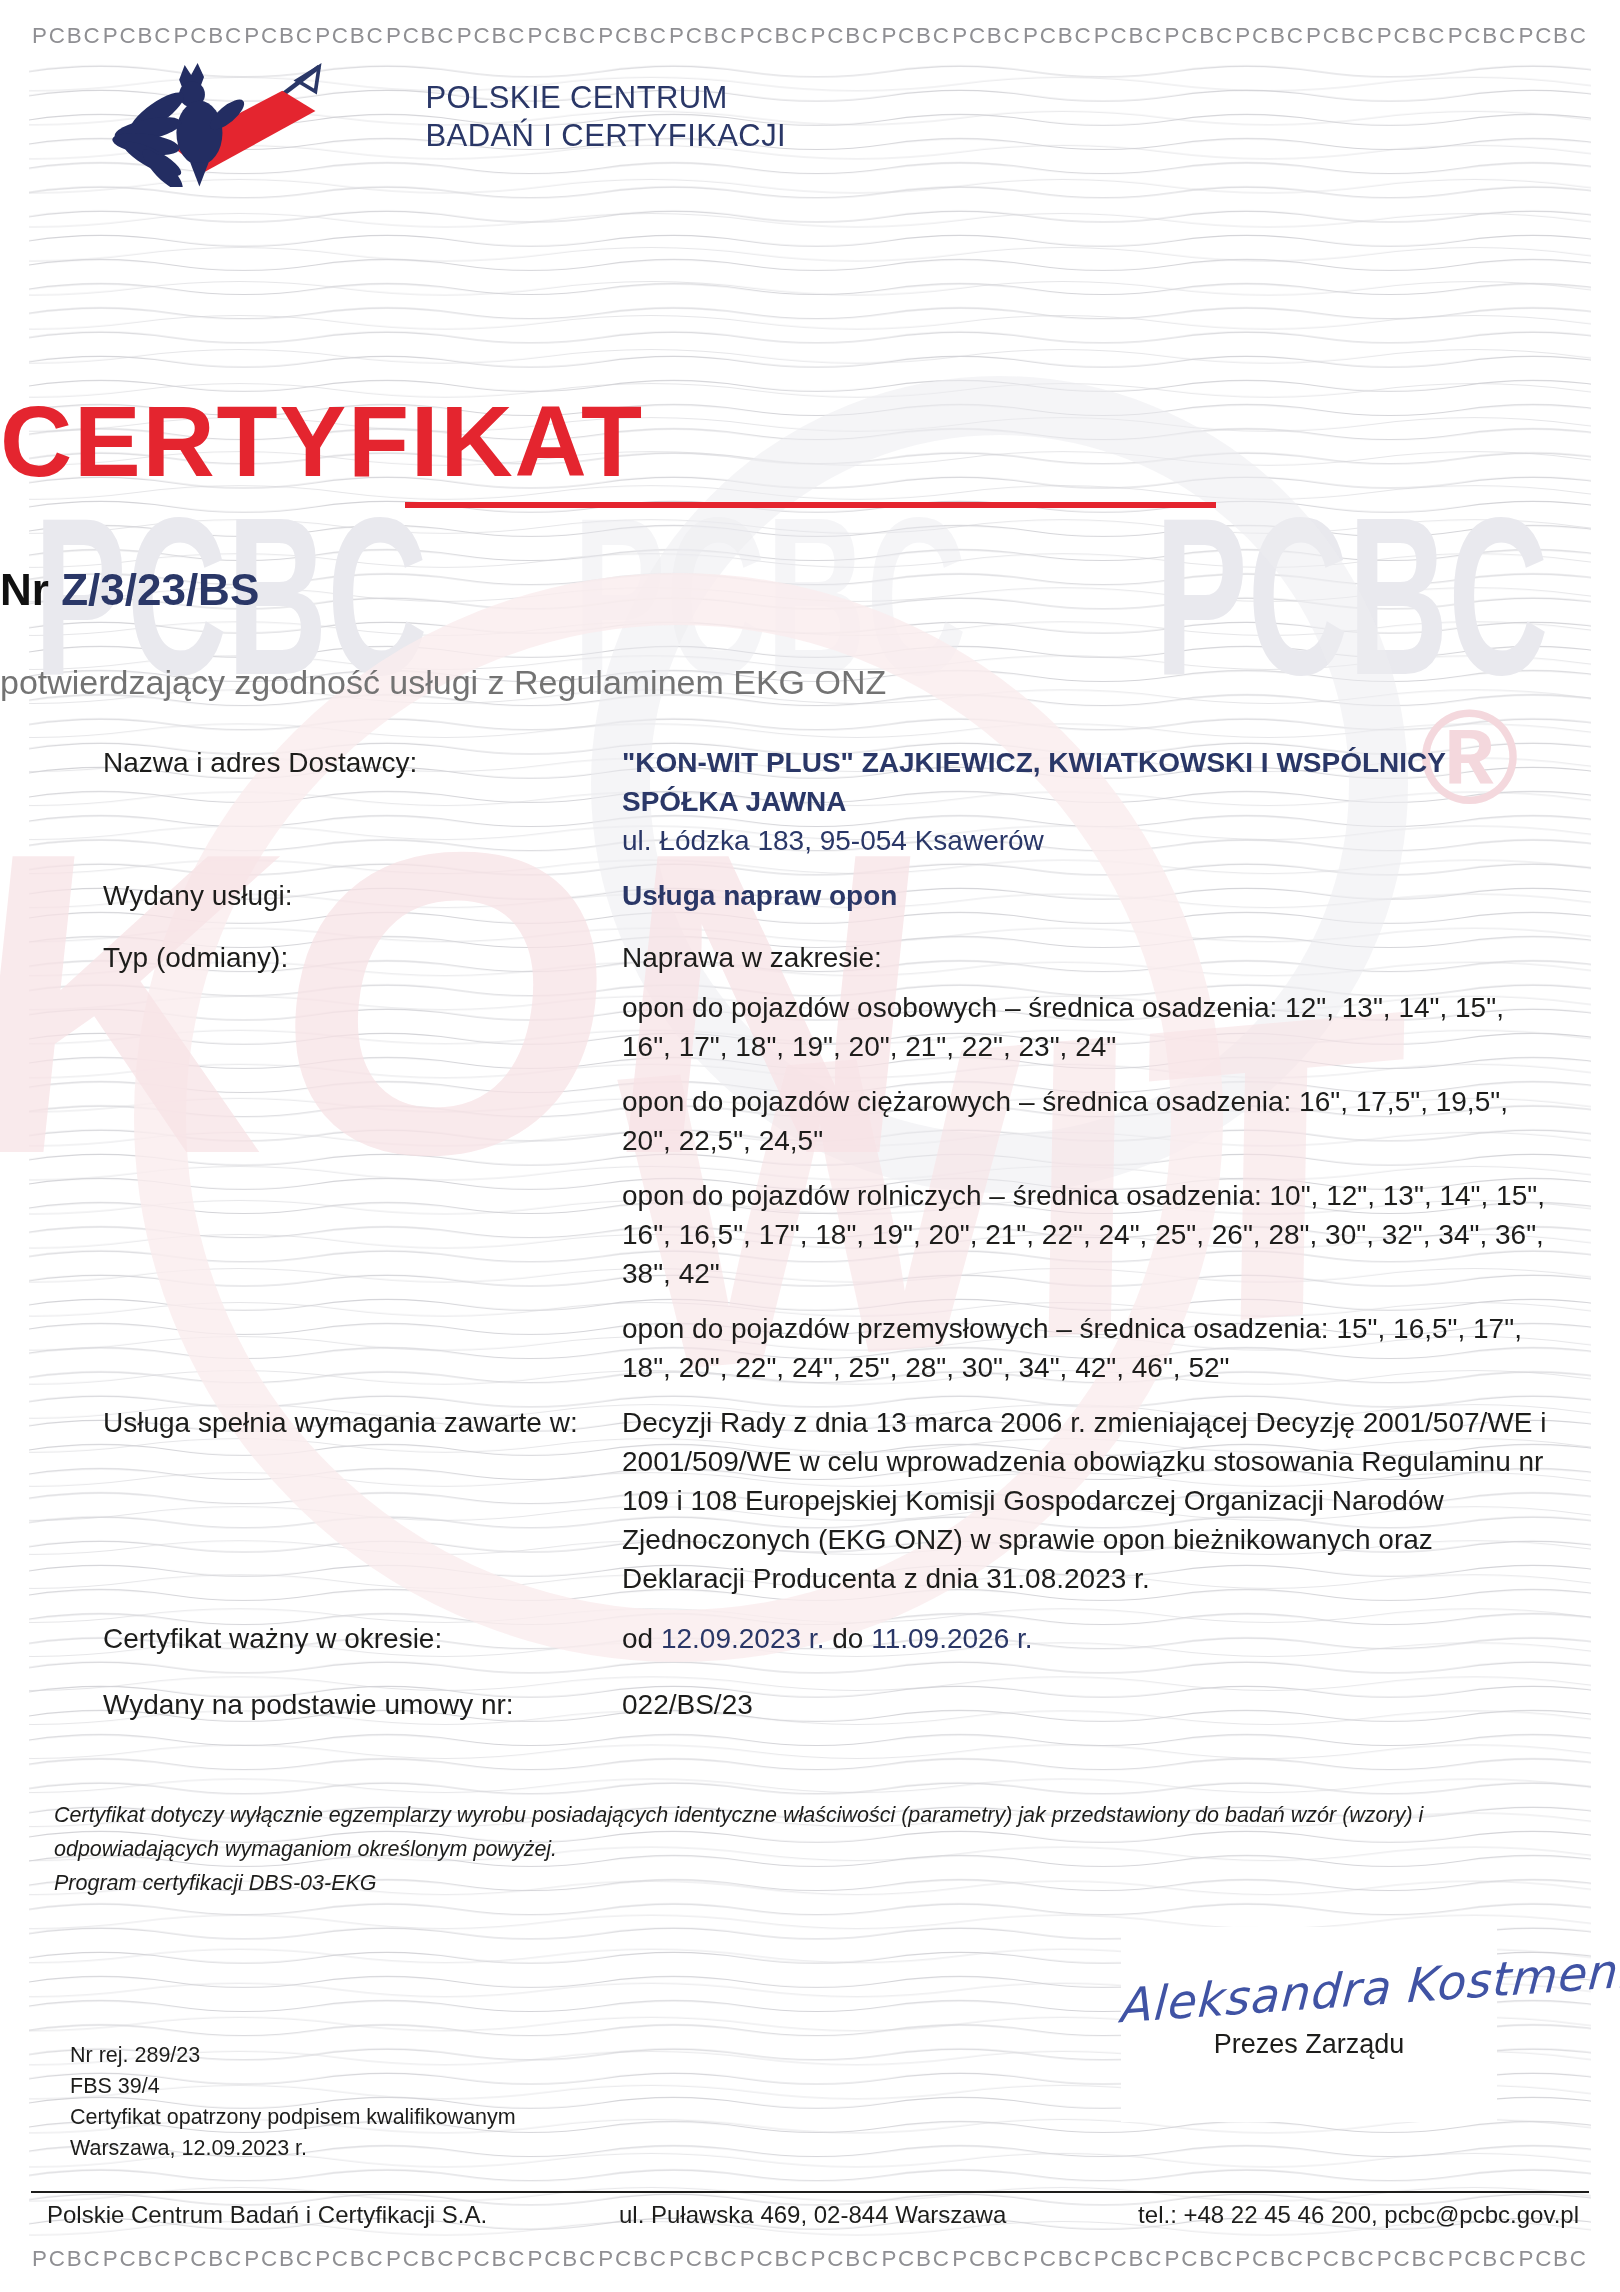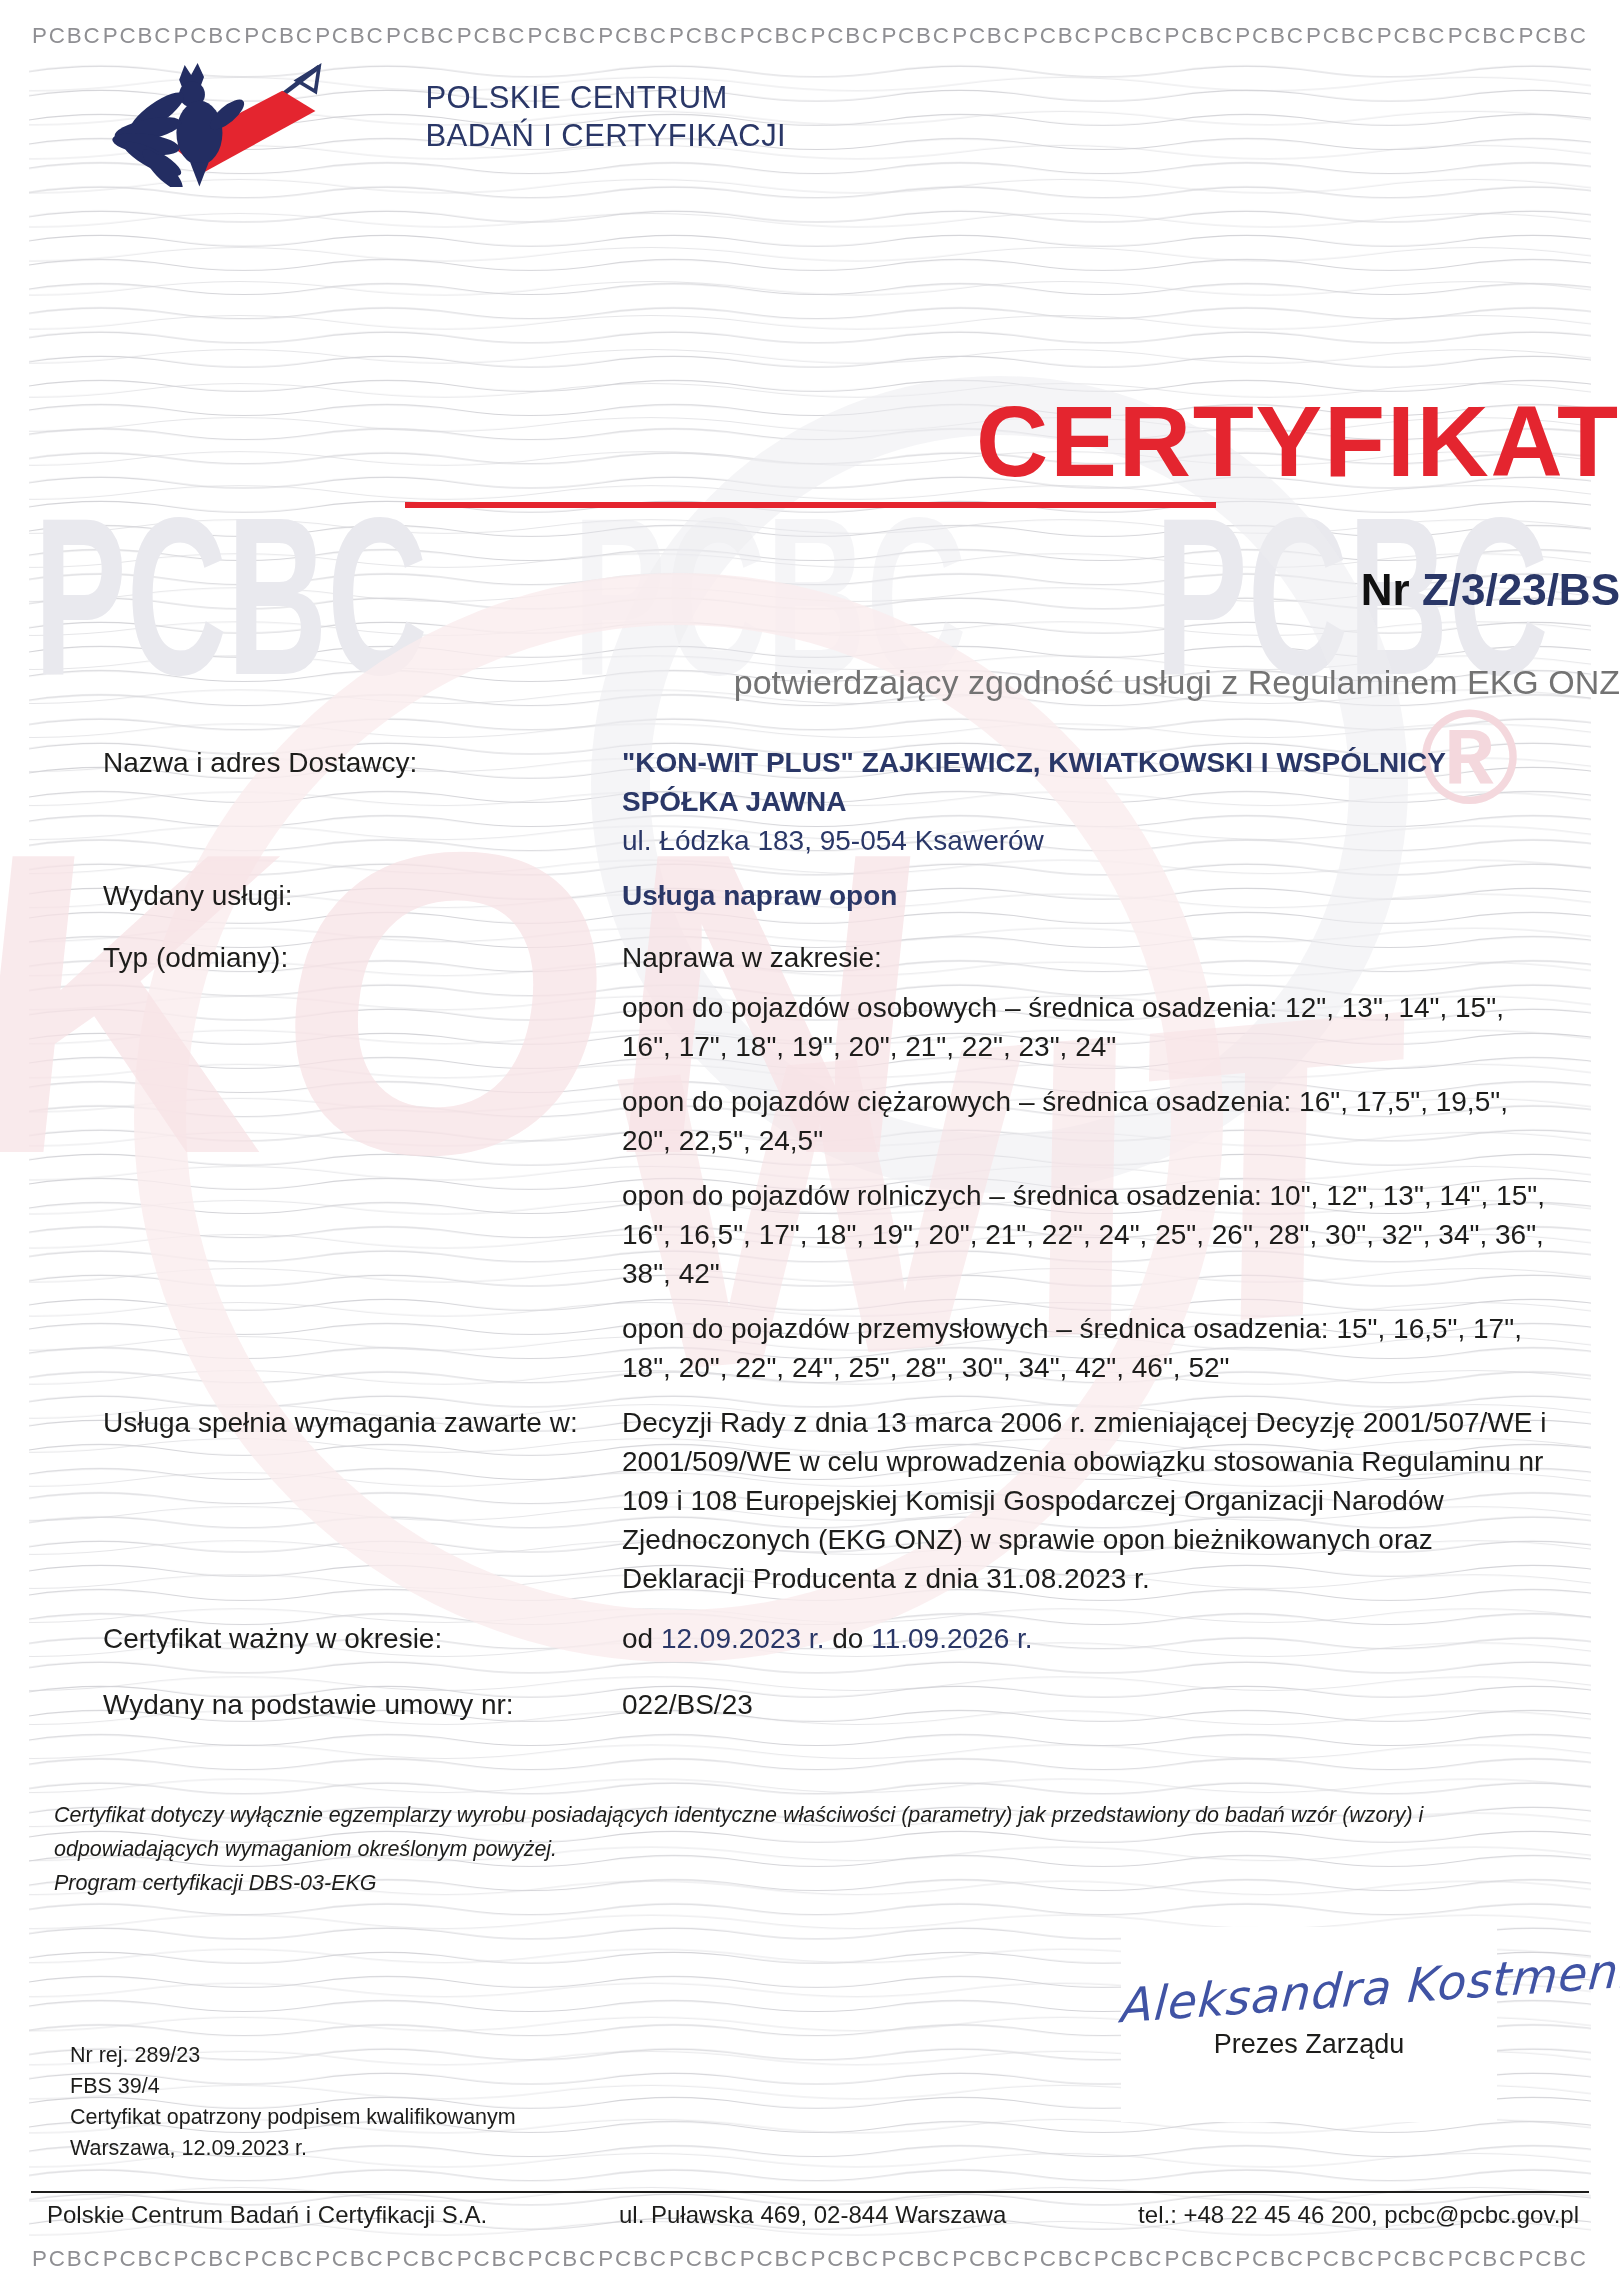--- a/index.html
+++ b/index.html
@@ -22,21 +22,21 @@
     position:absolute;left:32px;right:32px;display:flex;justify-content:space-between;
     color:#8f8f93;font-size:22.4px;letter-spacing:1.8px;z-index:2;
   }
   .strip-top{top:23px;}
   .strip-bottom{top:2246px;}
   
   .logo{position:absolute;left:100px;top:57px;z-index:2;display:flex;}
   .eagle-svg{width:313px;height:130px;display:block;}
   .logo-text{margin-left:12.5px;margin-top:21.5px;color:var(--navy);font-size:31px;line-height:38px;letter-spacing:0.4px;}
   
-  .title-block{position:absolute;left:0;right:0;top:391px;text-align:right;z-index:2;}
+  .title-block{position:absolute;left:0;right:0;top:391px;text-align:left;z-index:2;}
   .cert-title{margin:0;color:var(--red);font-size:100px;line-height:1;font-weight:bold;letter-spacing:1.8px;}
   .cert-underline{width:811px;height:6.3px;background:var(--red);margin:10.7px auto 0;}
   .cert-number{margin-top:57px;font-size:44px;font-weight:bold;color:#111111;}
   .cert-number .num{color:var(--navy);}
   .cert-subtitle{margin-top:48px;font-size:34px;color:#737373;}
   
   .content{position:absolute;left:103px;right:64px;top:743px;z-index:2;font-size:28px;line-height:39px;}
   .row{display:grid;grid-template-columns:519px 1fr;}
   .label{color:#1d1d1b;}
   .navy-b{color:var(--navy);font-weight:bold;}

